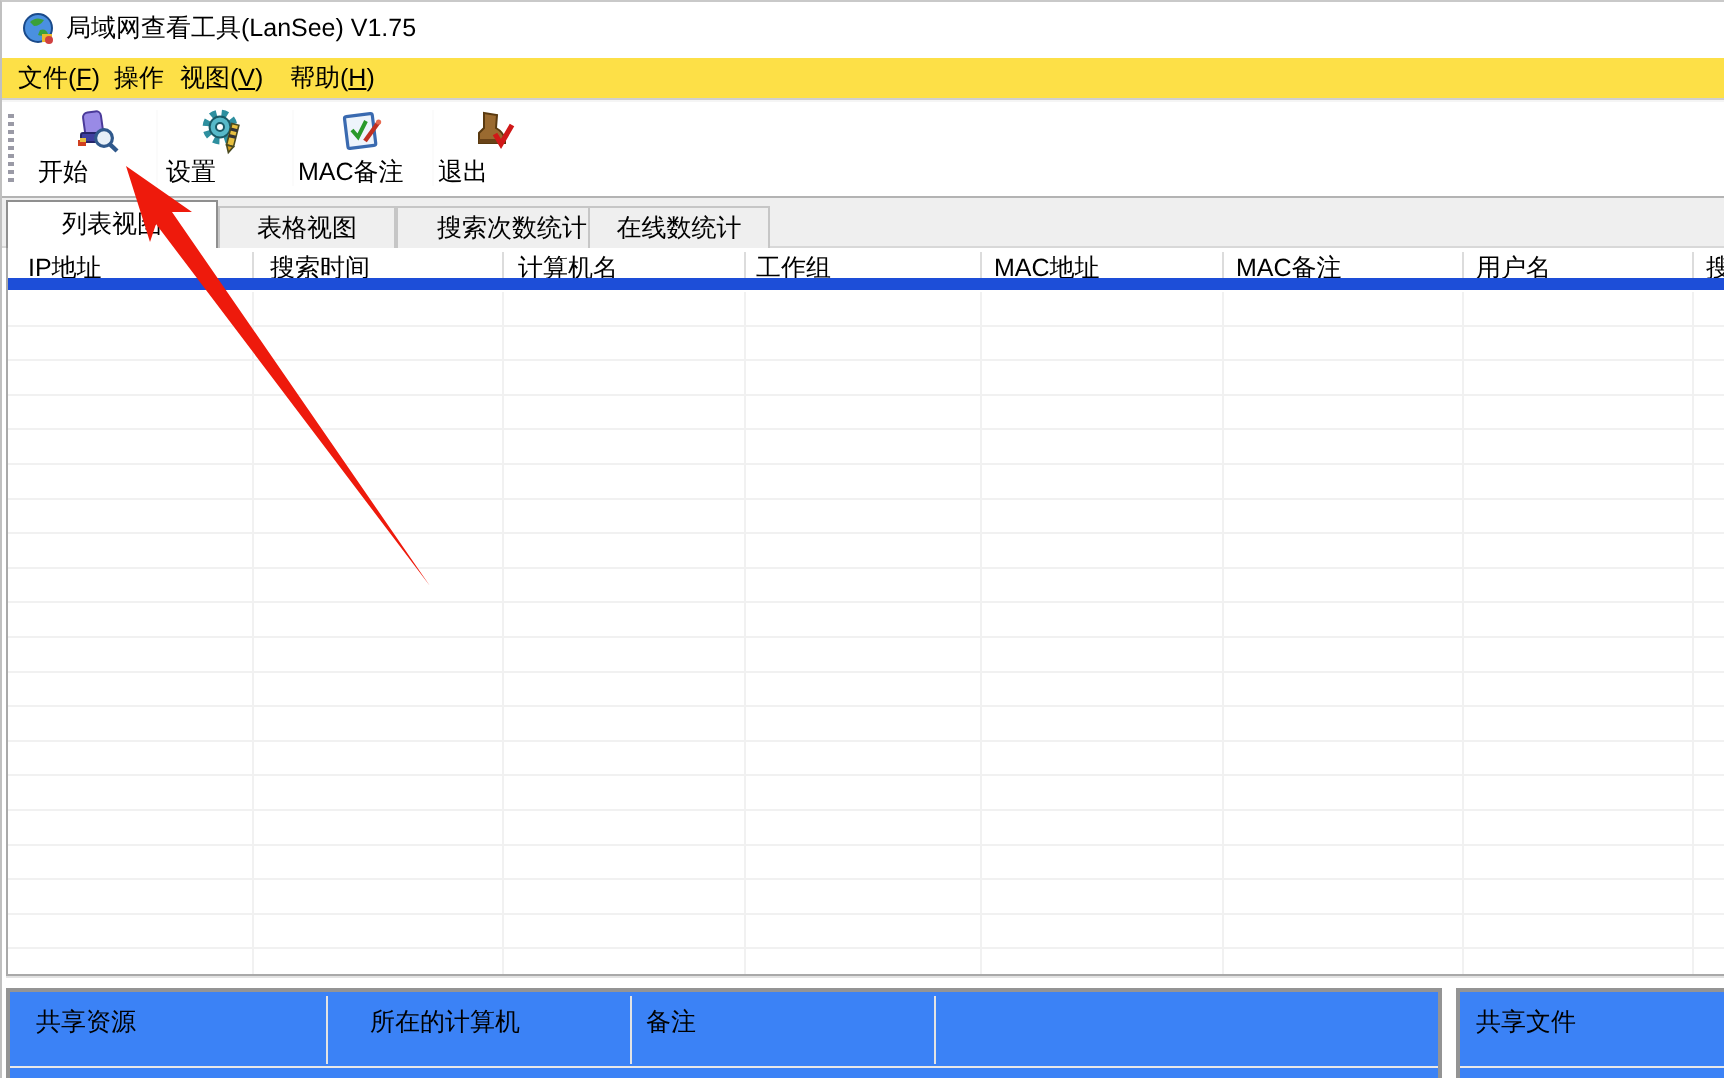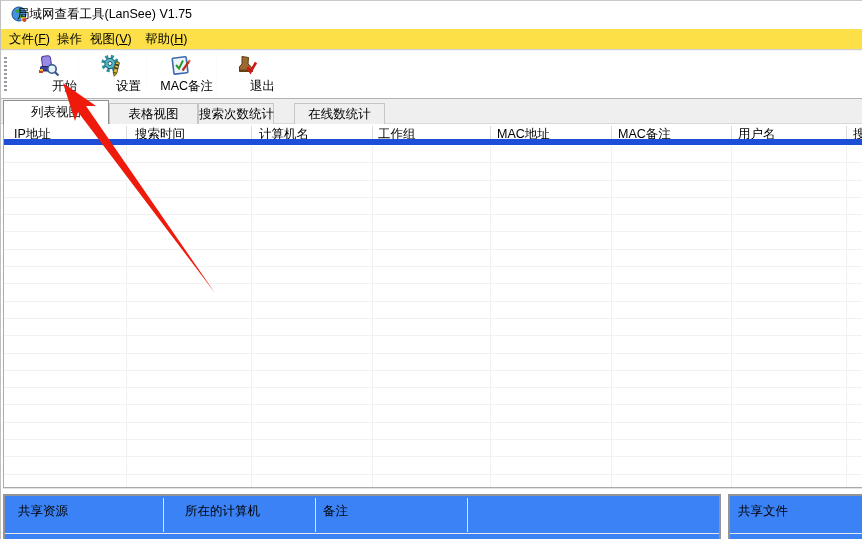--- a/index.html
+++ b/index.html
@@ -3,35 +3,35 @@
 <meta charset="utf-8">
 <style>
   * { margin:0; padding:0; box-sizing:border-box; }
   body { background:#fff; font-family:"Liberation Sans","DejaVu Sans",sans-serif; }
   .app { position:relative; width:862px; height:539px; overflow:hidden; background:#fff;
          border-top:1px solid #c9c9c9; border-left:1px solid #c0c0c0; color:#000; }
 
   
   .titlebar { position:absolute; left:0; top:0; width:862px; height:27px; background:#fff; }
   .titlebar .ticon { position:absolute; left:10px; top:5px; width:17px; height:17px; }
-  .titlebar .ttext { position:absolute; left:16px; top:0; line-height:27px; font-size:12.5px; }
+  .titlebar .ttext { position:absolute; left:32px; top:0; line-height:27px; font-size:12.5px; }
 
   
   .menubar { position:absolute; left:0; top:28px; width:862px; height:20px; background:#fde047; }
   .menu-item { position:absolute; top:0; height:20px; line-height:20px; font-size:12.5px; cursor:default; }
   .menu-item u { text-decoration:underline; }
 
   .hsep1 { position:absolute; left:0; top:48px; width:862px; height:1px; background:#cfcfcf; }
   .hsep2 { position:absolute; left:0; top:49px; width:862px; height:1px; background:#f5f5f5; }
 
   
   .toolbar { position:absolute; left:0; top:50px; width:862px; height:47px; background:#fff; }
   .gripper { position:absolute; left:3px; top:6px; width:3px; height:35px;
              background:repeating-linear-gradient(to bottom,#9a9aa6 0 2px,transparent 2px 4px); }
-  .tbtn { position:absolute; top:2px; height:44px; text-align:right; cursor:default; }
+  .tbtn { position:absolute; top:2px; height:44px; text-align:left; cursor:default; }
   .tbtn .ticn { display:block; margin:1px auto 0; width:24px; height:24px; }
   .tbtn .tlbl { display:block; font-size:12.5px; margin-top:0px; white-space:nowrap; }
   .tsep { position:absolute; top:4px; width:1px; height:38px; background:#cdcdcd; border-right:1px solid #fbfbfb; }
   .toolbar-bottom { position:absolute; left:0; top:97px; width:862px; height:1px; background:#b3b3b3; }
 
   
   .tabstrip { position:absolute; left:0; top:98px; width:862px; height:25px; background:#efefef; border-bottom:1px solid #d8d8d8; }
   .tab { position:absolute; text-align:center; font-size:12.5px; cursor:default; white-space:nowrap; }
   .tab.active { left:2px; top:1px; width:106px; height:24px; line-height:23px; background:#fff;
                 border:1px solid #8f8f8f; border-bottom:none; z-index:3; }
@@ -137,21 +137,21 @@
         <path d="M12.5 13 L15.5 18 L21 8.5" stroke="#d01818" stroke-width="2.6" fill="none"></path>
       </svg>
       <span class="tlbl">退出</span>
     </div>
   </div>
   <div class="toolbar-bottom"></div>
 
   <div class="tabstrip">
     <div class="tab active"><span>列表视图</span></div>
     <div class="tab inactive" style="left:108px;width:89px"><span>表格视图</span></div>
-    <div class="tab inactive" style="left:197px;width:76px"><span>搜索次数统计</span></div>
+    <div class="tab inactive" style="left:197px;width:116px"><span>搜索次数统计</span></div>
     <div class="tab inactive" style="left:293px;width:91px"><span>在线数统计</span></div>
   </div>
 
   <div class="listheader">
     <span class="hcell" style="left:10px">IP地址</span>
     <span class="hcell" style="left:131px">搜索时间</span>
     <span class="hcell" style="left:255px">计算机名</span>
     <span class="hcell" style="left:374px">工作组</span>
     <span class="hcell" style="left:493px">MAC地址</span>
     <span class="hcell" style="left:614px">MAC备注</span>

